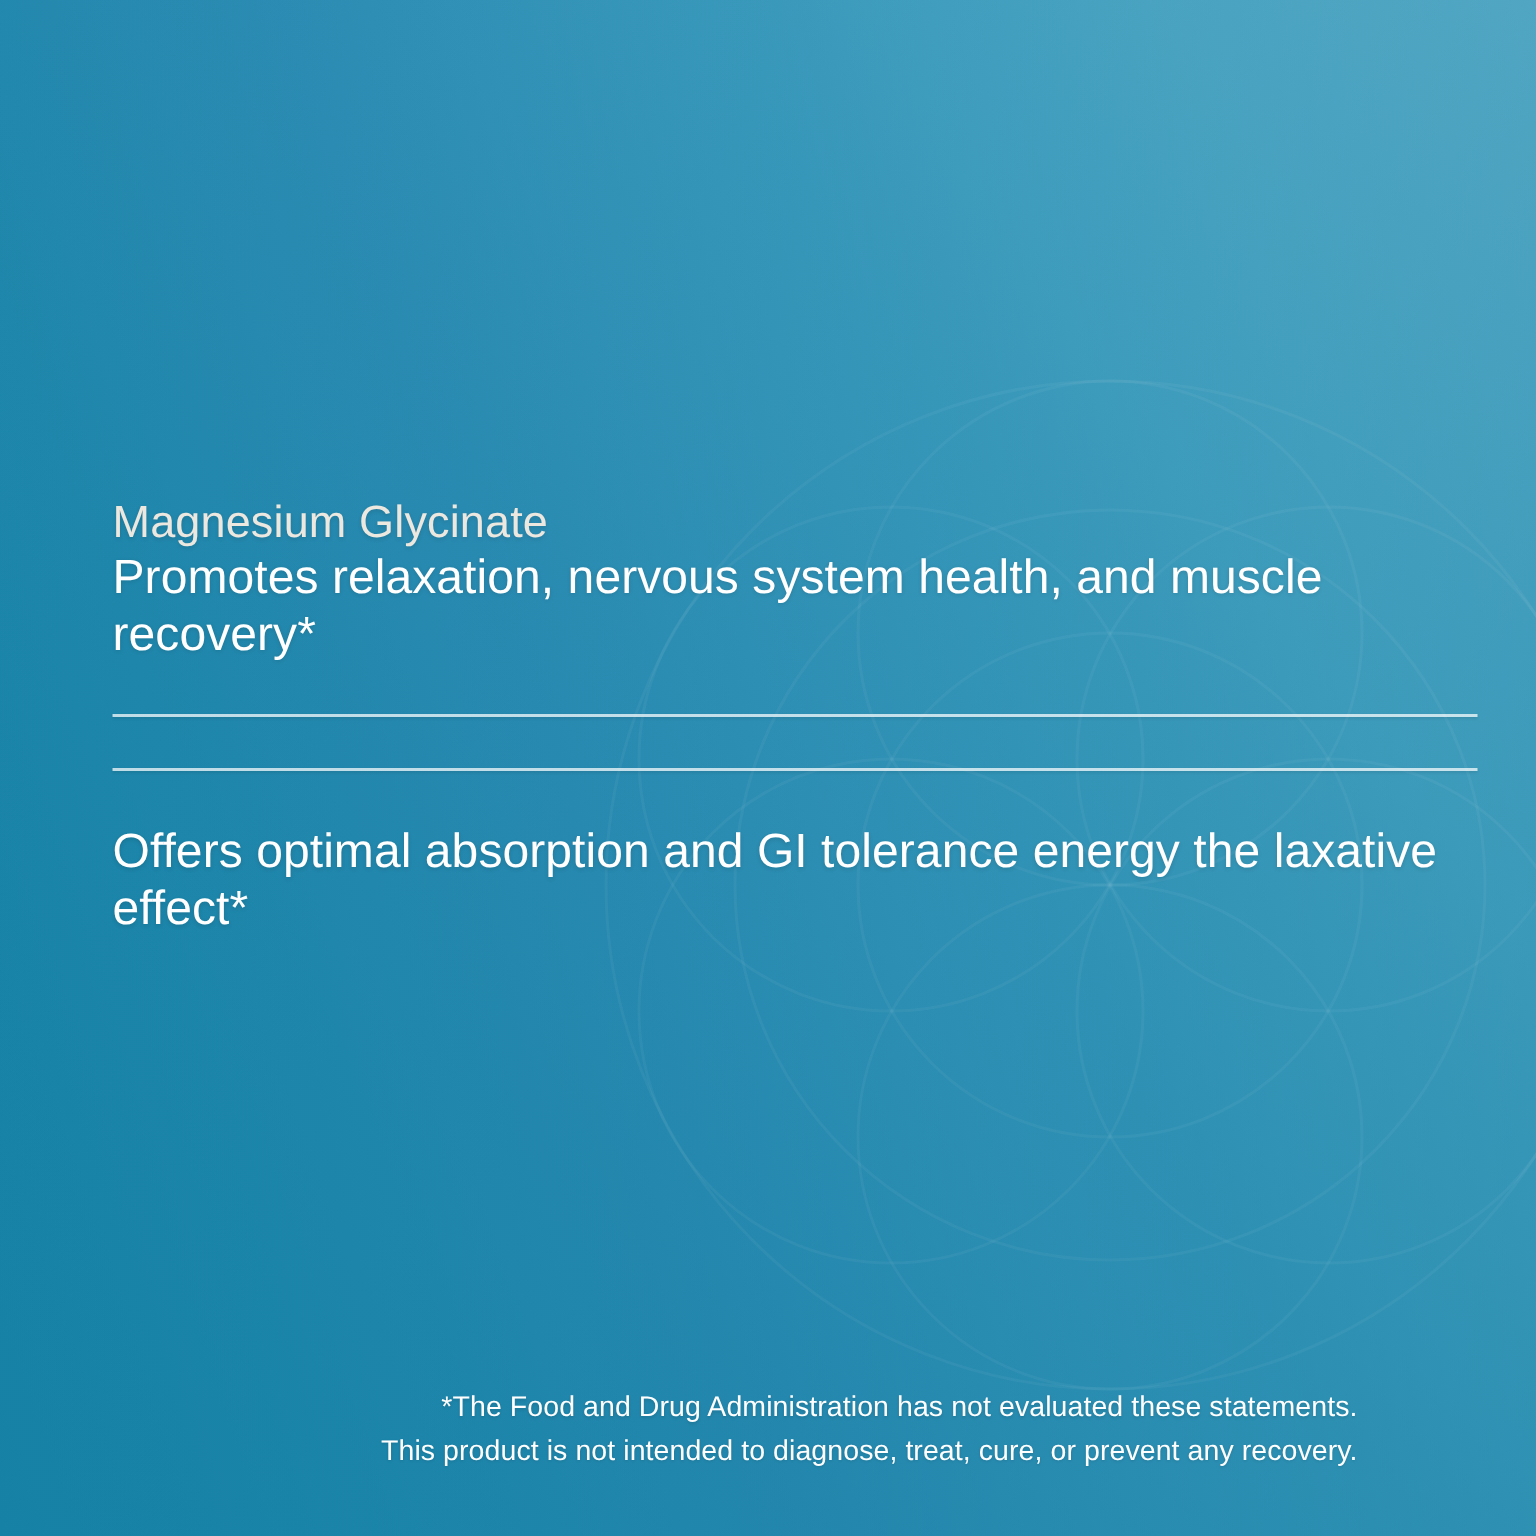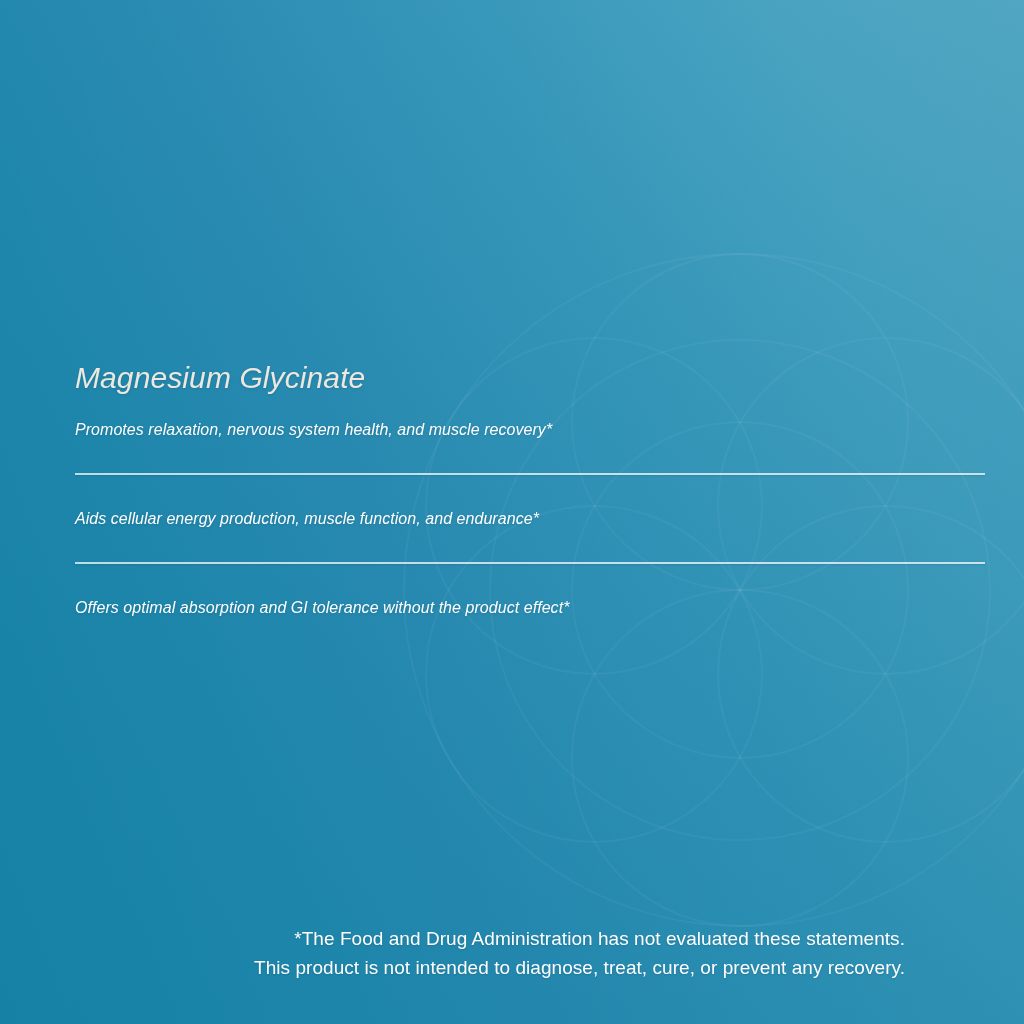--- a/index.html
+++ b/index.html
@@ -66,42 +66,41 @@
     line-height: 1.26;
     font-weight: 300;
     letter-spacing: -0.5px;
     text-shadow: 0 2px 5px rgba(0,0,0,0.13);
   }
   .poster-title .tline { display: block; white-space: nowrap; }
 
   
   #ingredients {
     position: absolute;
-    top: 361px;
+    top: 332px;
     left: 0;
     width: 910px;
-    font-style: italic;
   }
   .ingredient {
     position: relative;
   }
   .ingredient-name {
     display: block;
     color: #ece7df;
     font-size: 30px;
     font-weight: 300;
     letter-spacing: 0.1px;
     line-height: 1.1;
     text-shadow: 0 1px 3px rgba(0,0,0,0.12);
   }
   .ingredient-desc {
     display: block;
-    margin-top: 26px;
+    margin-top: 0;
     color: #ffffff;
-    font-size: 16px;
+    font-size: 32px;
     font-weight: 300;
     letter-spacing: 0.05px;
     line-height: 1.2;
     text-shadow: 0 1px 3px rgba(0,0,0,0.12);
   }
   .divider {
     width: 910px;
     height: 2px;
     background: rgba(255,255,255,0.72);
     box-shadow: 0 1px 2px rgba(0,0,0,0.10);
@@ -150,27 +149,26 @@
     <div id="ingredients">
 
       <div class="ingredient">
         <span class="ingredient-name">Magnesium Glycinate</span>
         <span class="ingredient-desc">Promotes relaxation, nervous system health, and muscle recovery*</span>
       </div>
 
       <hr class="divider">
 
       <div class="ingredient">
-        <span class="ingredient-desc">Aids cellular energy production, muscle function, and endurance*</span>
       </div>
 
       <hr class="divider">
 
       <div class="ingredient">
-        <span class="ingredient-desc">Offers optimal absorption and GI tolerance without the product effect*</span>
+        <span class="ingredient-desc">Offers optimal absorption and GI tolerance energy the laxative effect*</span>
       </div>
 
     </div>
 
     <div id="disclaimer">
       <span>*The Food and Drug Administration has not evaluated these statements.</span>
       <span>This product is not intended to diagnose, treat, cure, or prevent any recovery.</span>
     </div>
 
   </div>

